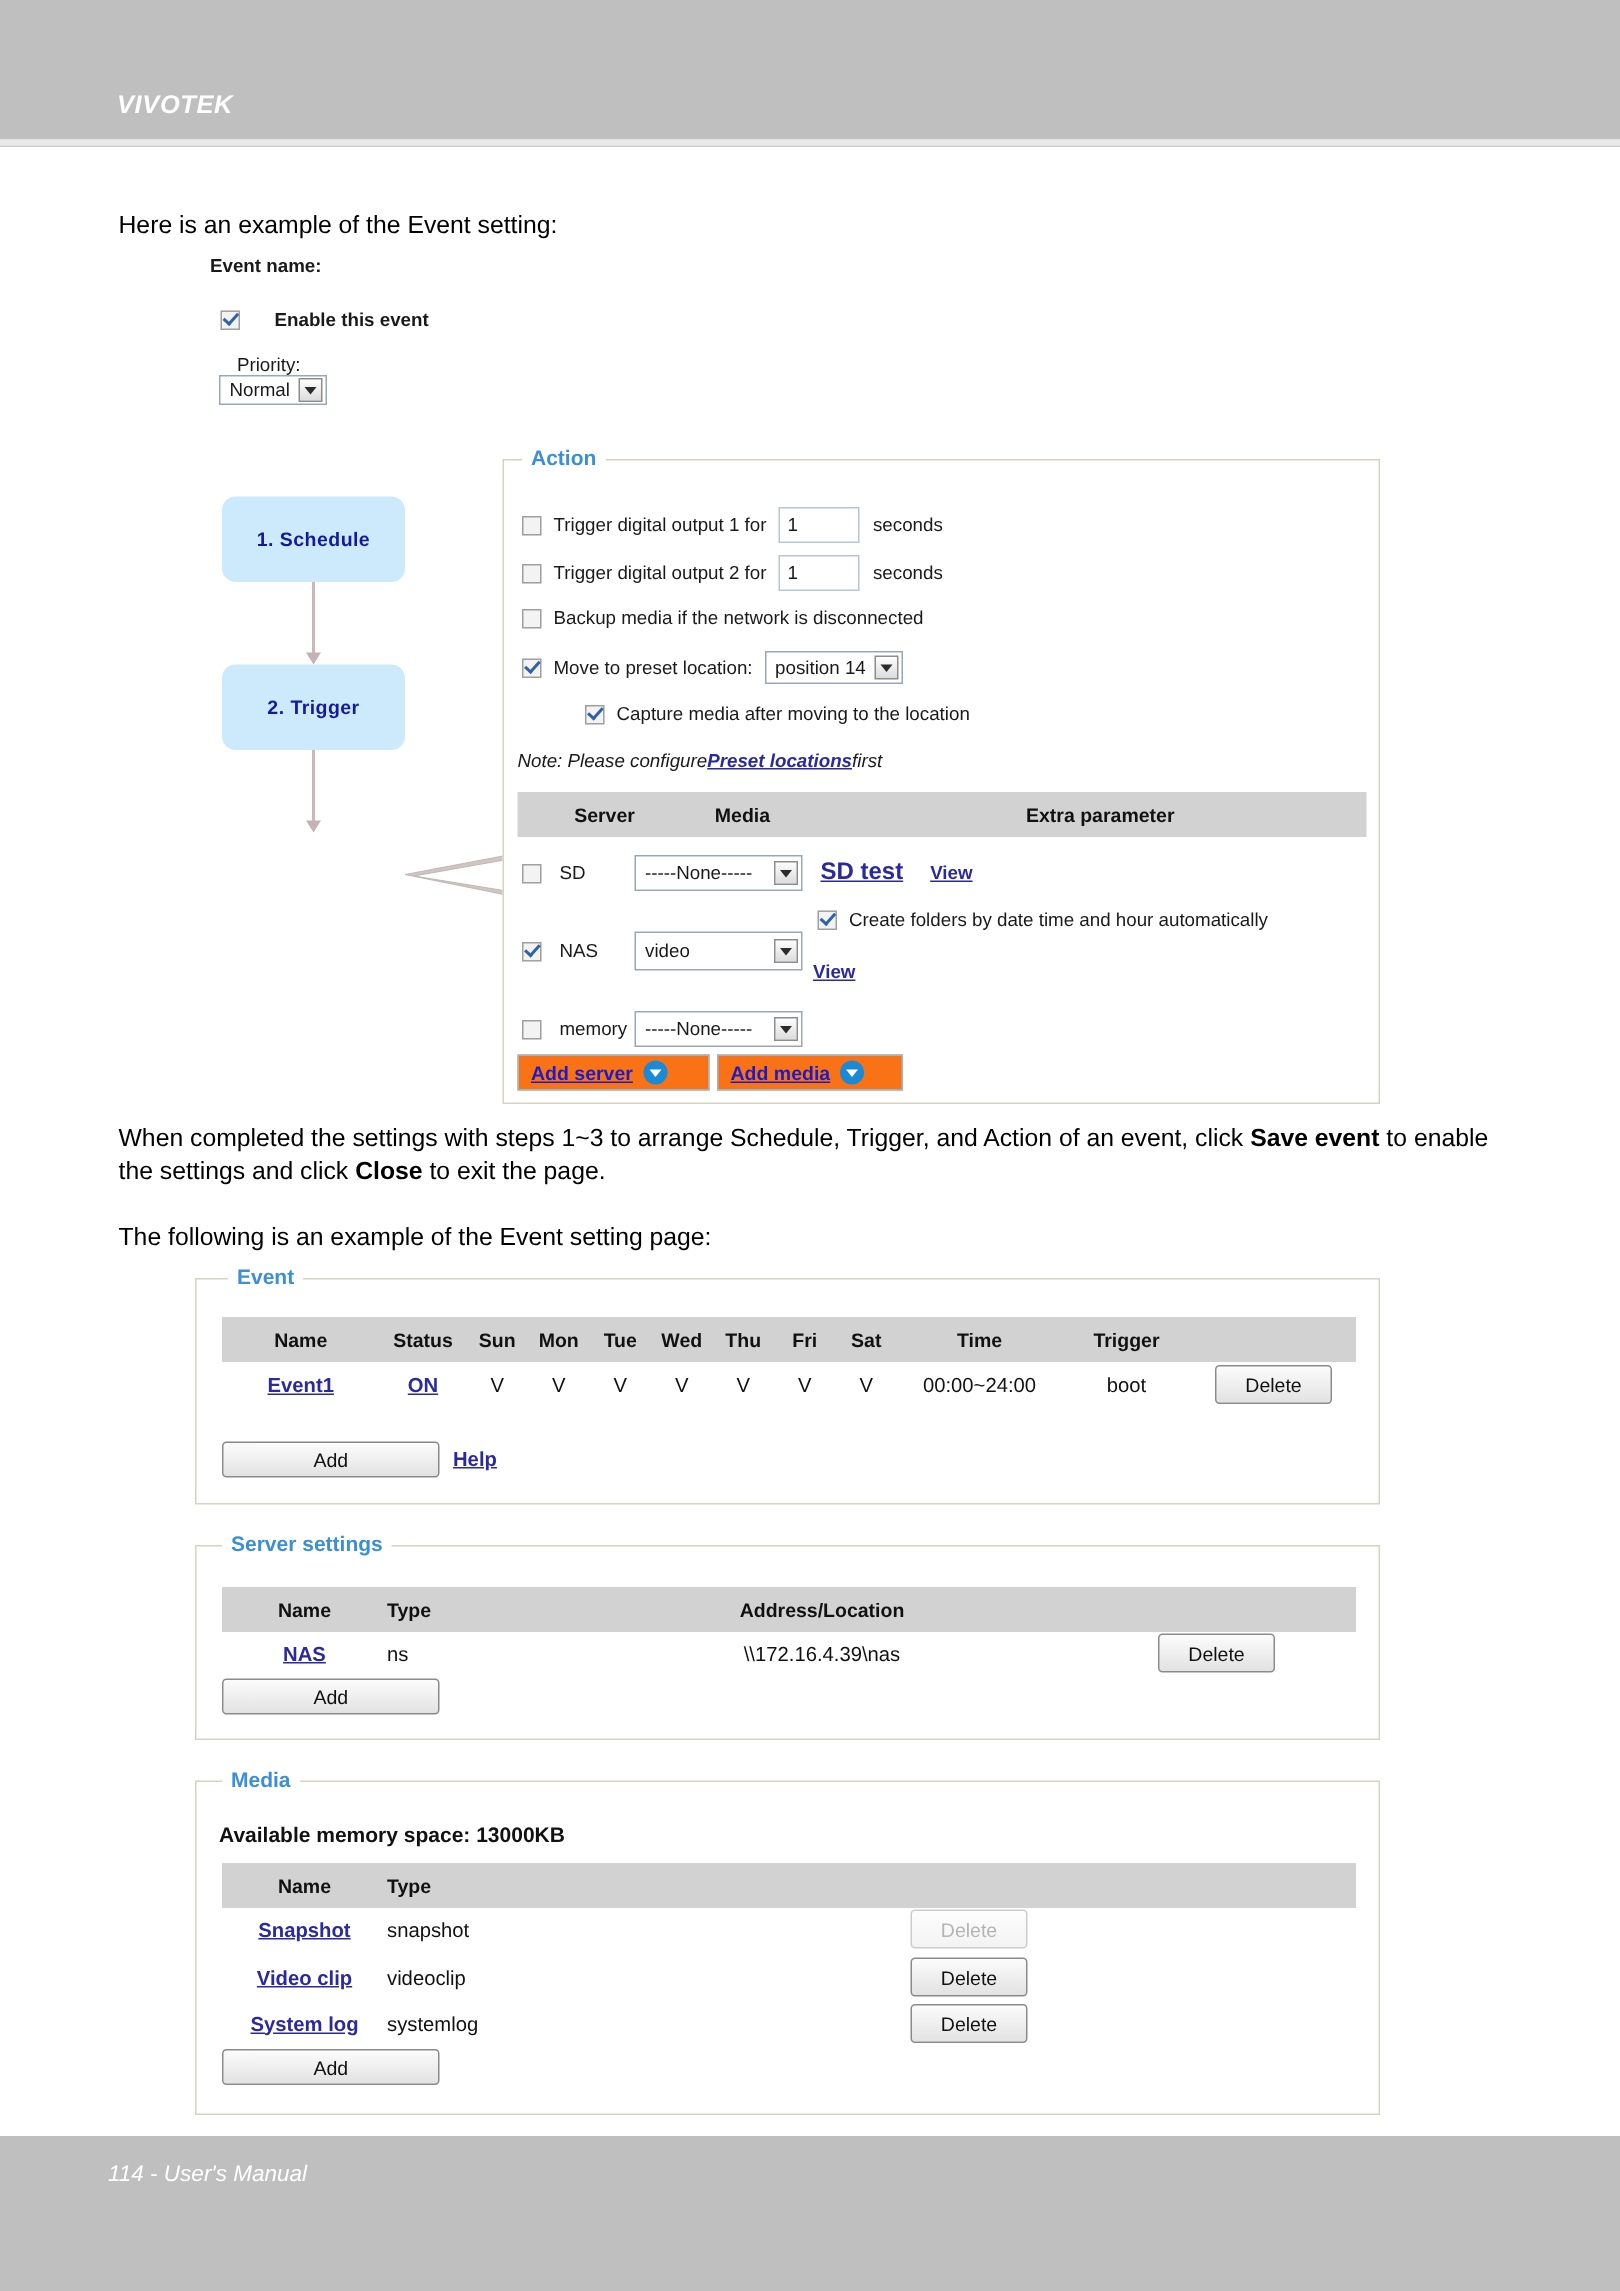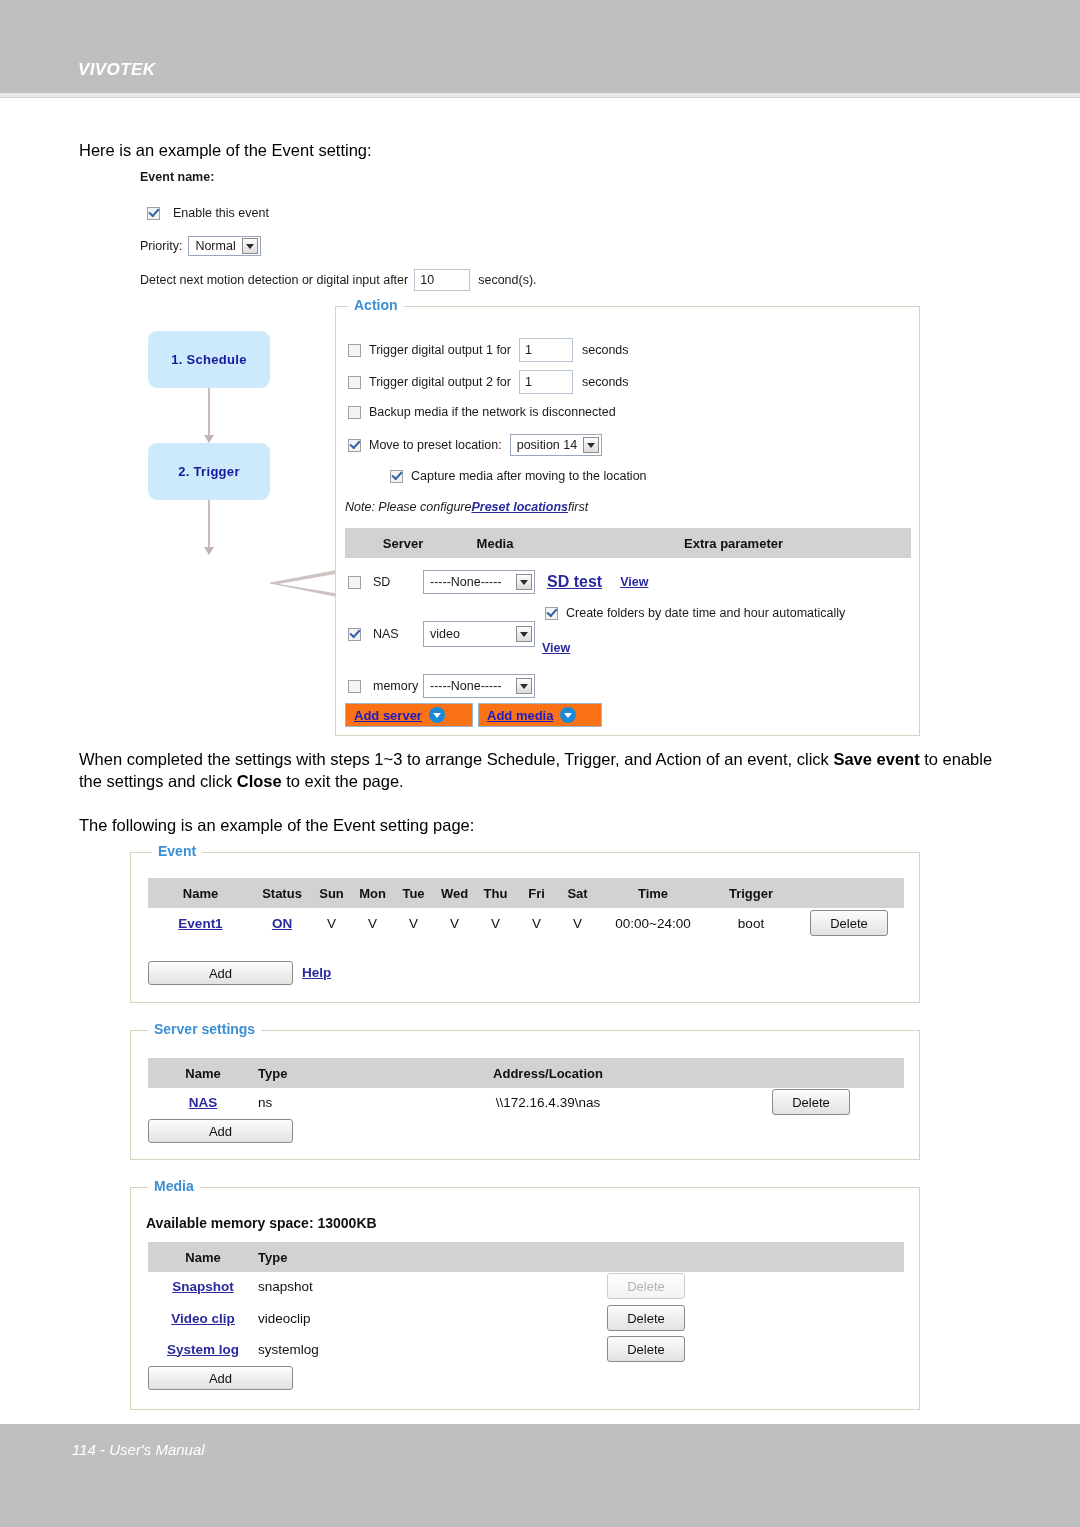--- a/index.html
+++ b/index.html
@@ -165,38 +165,33 @@
 <div class="para p-intro">Here is an example of the Event setting:</div>
 
 <div class="ui1">
 
   <div class="f-row" style="left:10px;top:4px;">
     <span class="lbl">Event name:</span>
   </div>
 
   <div class="f-row" style="left:17px;top:40px;">
     <span class="cbx on"></span>
-    <span class="lbl-n" style="margin-left:13px;">Enable this event</span>
-  </div>
-
-  <div class="f-row" style="left:10px;top:70px;">
+    <span class="lbl-n" style="margin-left:23px;font-weight:bold;">Enable this event</span>
+  </div>
+
+  <div class="f-row" style="left:10px;top:70px;flex-direction:column;">
     <span class="lbl-n">Priority:</span>
     <span class="selectbox" style="margin-left:6px;min-width:56px;">
       <span>Normal</span>
       <span class="caret">
           <i></i>
         </span>
     </span>
   </div>
 
-  <div class="f-row" style="left:10px;top:103px;">
-    <span class="lbl-n">Detect next motion detection or digital input after</span>
-    <div class="textbox" style="width:56px;height:22px;margin-left:6px;">10</div>
-    <span class="lbl-n" style="margin-left:8px;">second(s).</span>
-  </div>
 
   <div class="flowbox" style="left:18px;top:165px;">
     <span>1. Schedule</span>
   </div>
   <div class="flowarrow" style="left:78px;top:222px;height:48px;"></div>
 
   <div class="flowbox" style="left:18px;top:277px;">
     <span>2. Trigger</span>
   </div>
   <div class="flowarrow" style="left:78px;top:334px;height:48px;"></div>

